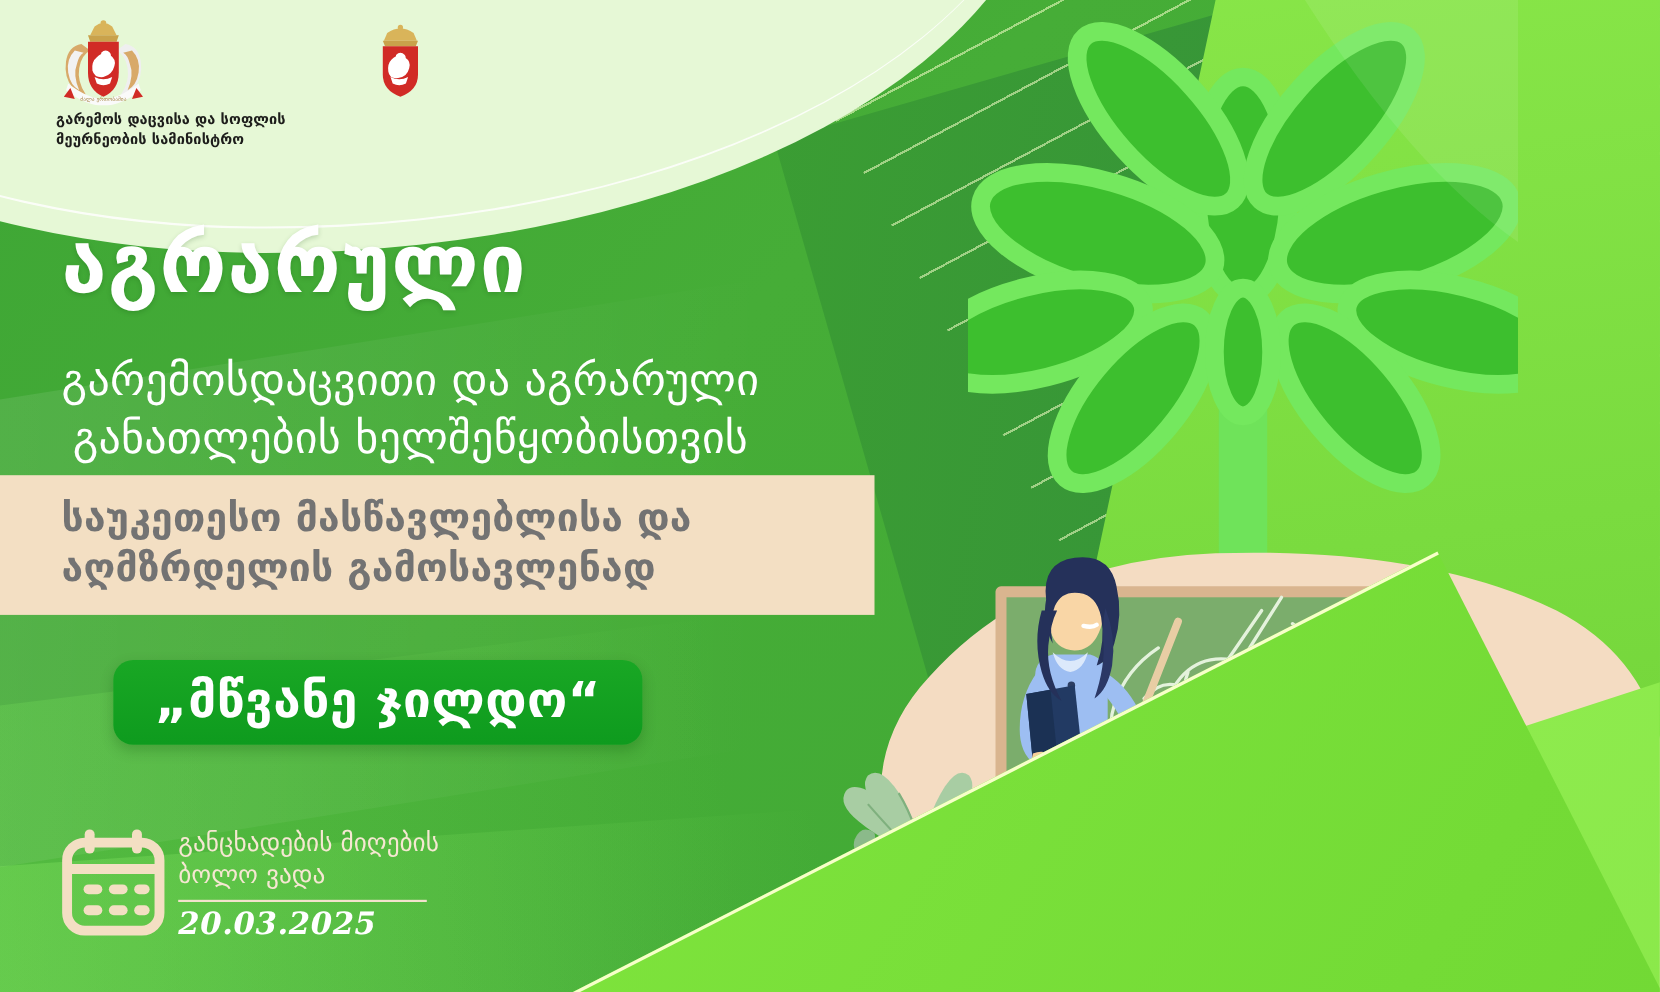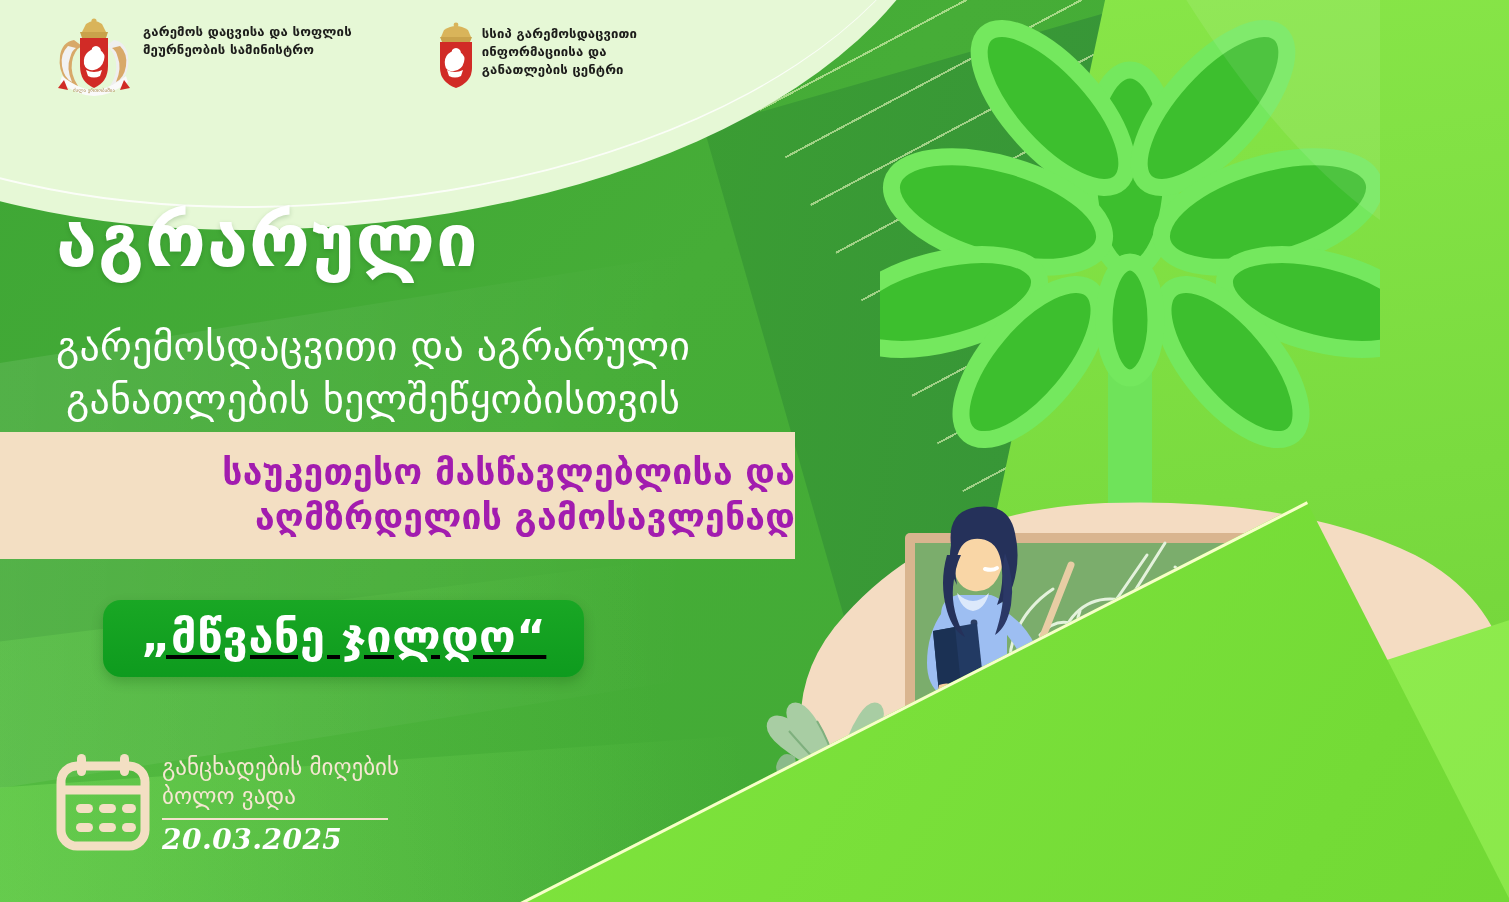--- a/index.html
+++ b/index.html
@@ -109,21 +109,21 @@
 
   
   .scene { position:absolute; left:755px; top:495px; width:760px; height:415px; }
 
   
   .logos {
     position:absolute; left:48px; top:18px;
     display:flex; align-items:flex-start; gap:62px;
     z-index:12;
   }
-  .logo-block { display:flex; align-items:flex-start; }
+  .logo-block { display:flex; flex-direction:column; align-items:flex-start; }
   .crest { display:block; }
   .logo-text {
     margin-top:5px;
     font-size:13.2px; font-weight:bold; line-height:1.38;
     color:#1D1D1B; letter-spacing:.1px; white-space:pre-line;
   }
   .logo-block.first .logo-text { padding-left:3px; }
   .logo-block.second { margin-top:2px; }
   .logo-block.second .crest { margin-left:16px; }
 
@@ -141,31 +141,30 @@
     font-size:40px; color:#FFFFFF; line-height:1.32;
     white-space:pre-line; letter-spacing:.2px;text-align:center;
   }
 
   .band {
     position:absolute; left:0; top:432px;
     width:795px; padding:17px 0 19px 56px;
     background:#F3DFC3;
   }
   .band-text {
-    font-size:35.5px; font-weight:bold; color:#a21caf;
-    line-height:1.28; white-space:pre-line; letter-spacing:.2px;text-align:right;
+    font-size:35.5px; font-weight:bold; color:#737373;
+    line-height:1.28; white-space:pre-line; letter-spacing:.2px;
   }
 
   .pill {
     position:absolute; left:103px; top:600px;
     padding:14px 38px 18px 38px;
     background:linear-gradient(180deg,#19A724 0%,#0E9B1E 100%);
     border-radius:18px;
     box-shadow:0 5px 12px rgba(0,70,0,.22);
-    text-decoration:underline;
   }
   .pill-text {
     font-size:45px; font-weight:bold; color:#FFFFFF;
     line-height:1; letter-spacing:.5px;
   }
 
   
   .deadline {
     position:absolute; left:53px; top:748px;
     display:flex; align-items:flex-end; gap:9px; z-index:10;
@@ -408,23 +407,20 @@
         <path d="M14 10 q12 -8 24 0 l3 7 l-30 0 Z" fill="#D9B45A"></path>
         <circle cx="26" cy="5" r="2.4" fill="#D9B45A"></circle>
         <path d="M10 17 l32 0 l-2 5 l-28 0 Z" fill="#C9A24B"></path>
 
         <path d="M10 22 l32 0 l0 26 q0 14 -16 20 q-16 -6 -16 -20 Z" fill="#D12B26"></path>
 
         <path d="M18 34 q6 -6 12 -2 q6 4 4 10 q-2 8 -10 9 q-8 1 -9 -6 q-1 -7 3 -11 Z" fill="#FFFFFF"></path>
         <path d="M22 30 q4 -4 8 0 q2 3 -1 5 q-4 2 -7 -1 Z" fill="#FFFFFF"></path>
         <path d="M17 50 q8 4 16 0 l-2 6 q-6 3 -12 0 Z" fill="#FFFFFF"></path>
       </svg>
-      <div class="logo-text">სსიპ გარემოსდაცვითი
-ინფორმაციისა და
-განათლების ცენტრი</div>
     </div>
   </div>
 
   <div class="content">
 
     <div class="headline">აგრარული</div>
 
     <div class="subhead">გარემოსდაცვითი და აგრარული
 განათლების ხელშეწყობისთვის</div>
 

